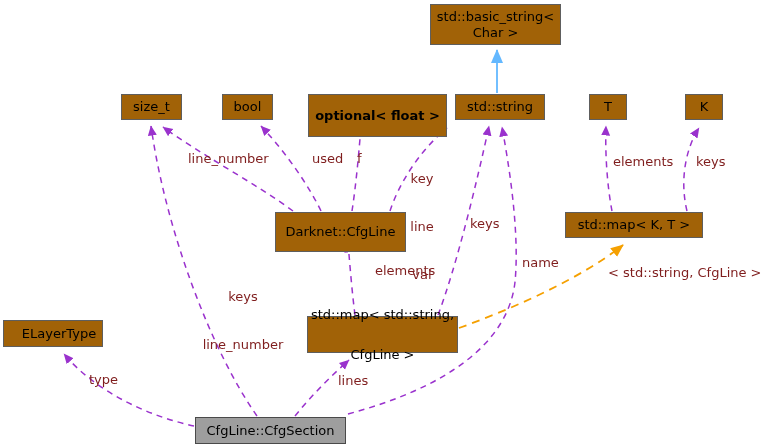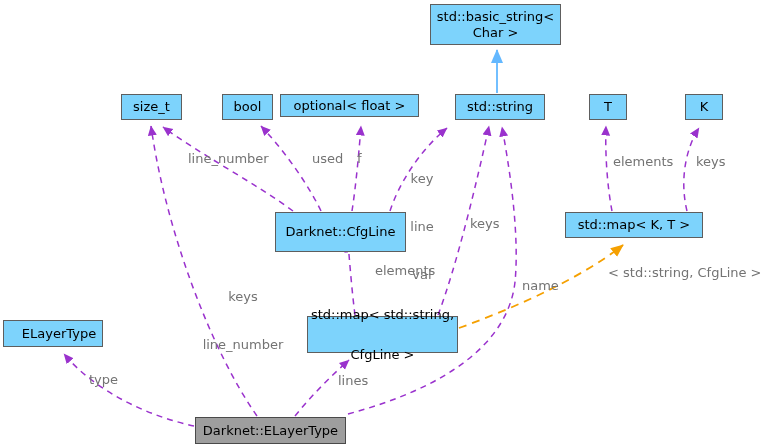--- a/index.html
+++ b/index.html
@@ -2,36 +2,36 @@
 <html><head>
 <meta charset="utf-8">
 <style>
   html,body{margin:0;padding:0;}
   body{font-family:"DejaVu Sans","Liberation Sans",sans-serif;}
   #canvas{position:relative;width:767px;height:448px;background:#ffffff;overflow:hidden;}
   #edges{position:absolute;left:0;top:0;width:767px;height:448px;}
   .node{
     position:absolute;
     box-sizing:border-box;
-    background:#7dd3fc;
+    background:#a16207;
     border:1.4px solid #5e5e5e;
     color:#000000;
     font-size:13px;
     line-height:16px;
     display:flex;
     flex-direction:column;
     align-items:center;
     justify-content:center;
     text-align:center;
     white-space:nowrap;
   }
   .node.focus{background:#9e9e9e;border-color:#4a4a4a;}
   .elabel{
     position:absolute;
-    color:#737373;
+    color:#7f1d1d;
     font-size:13px;
     line-height:16px;
     white-space:pre;
     text-align:center;
   }
 </style>
 </head>
 <body>
 
 <div id="canvas">
@@ -87,21 +87,21 @@
   </div>
 
   <div class="node" style="left:121px;top:94px;width:61px;height:26px;">
     <span>size_t</span>
   </div>
 
   <div class="node" style="left:222px;top:94px;width:51px;height:26px;">
     <span>bool</span>
   </div>
 
-  <div class="node" style="left:280px;top:94px;width:139px;height:23px;">
+  <div class="node" style="left:308px;top:94px;width:139px;height:43px;font-weight:bold;">
     <span>optional&lt; float &gt;</span>
   </div>
 
   <div class="node" style="left:455px;top:94px;width:90px;height:26px;">
     <span>std::string</span>
   </div>
 
   <div class="node" style="left:589px;top:94px;width:38px;height:26px;">
     <span>T</span>
   </div>
@@ -121,41 +121,41 @@
   <div class="node" style="left:307px;top:316px;width:151px;height:37px;gap:24px;">
     <span>std::map&lt; std::string,</span>
     <span>CfgLine &gt;</span>
   </div>
 
   <div class="node" style="left:3px;top:320px;width:100px;height:27px;padding-left:12px;">
     <span>ELayerType</span>
   </div>
 
   <div class="node focus" style="left:195px;top:417px;width:151px;height:27px;">
-    <span>Darknet::ELayerType</span>
+    <span>CfgLine::CfgSection</span>
   </div>
 
   <div class="elabel" style="left:188px;top:151px;">line_number</div>
   <div class="elabel" style="left:312px;top:151px;">used</div>
   <div class="elabel" style="left:357px;top:151px;">f</div>
 
   <div class="elabel" style="left:402px;top:139px;width:40px;">
     <div>key</div>
     <div>line</div>
     <div>val</div>
   </div>
 
   <div class="elabel" style="left:470px;top:216px;">keys</div>
   <div class="elabel" style="left:375px;top:263px;">elements</div>
 
   <div class="elabel" style="left:190px;top:257px;width:106px;">
     <div>keys</div>
     <div>line_number</div>
   </div>
 
-  <div class="elabel" style="left:522px;top:278px;">name</div>
+  <div class="elabel" style="left:522px;top:255px;">name</div>
   <div class="elabel" style="left:608px;top:265px;">&lt; std::string, CfgLine &gt;</div>
   <div class="elabel" style="left:613px;top:154px;">elements</div>
   <div class="elabel" style="left:696px;top:154px;">keys</div>
   <div class="elabel" style="left:338px;top:373px;">lines</div>
   <div class="elabel" style="left:89px;top:372px;text-align:right;">type</div>
 
 </div>
 
 </body></html>

